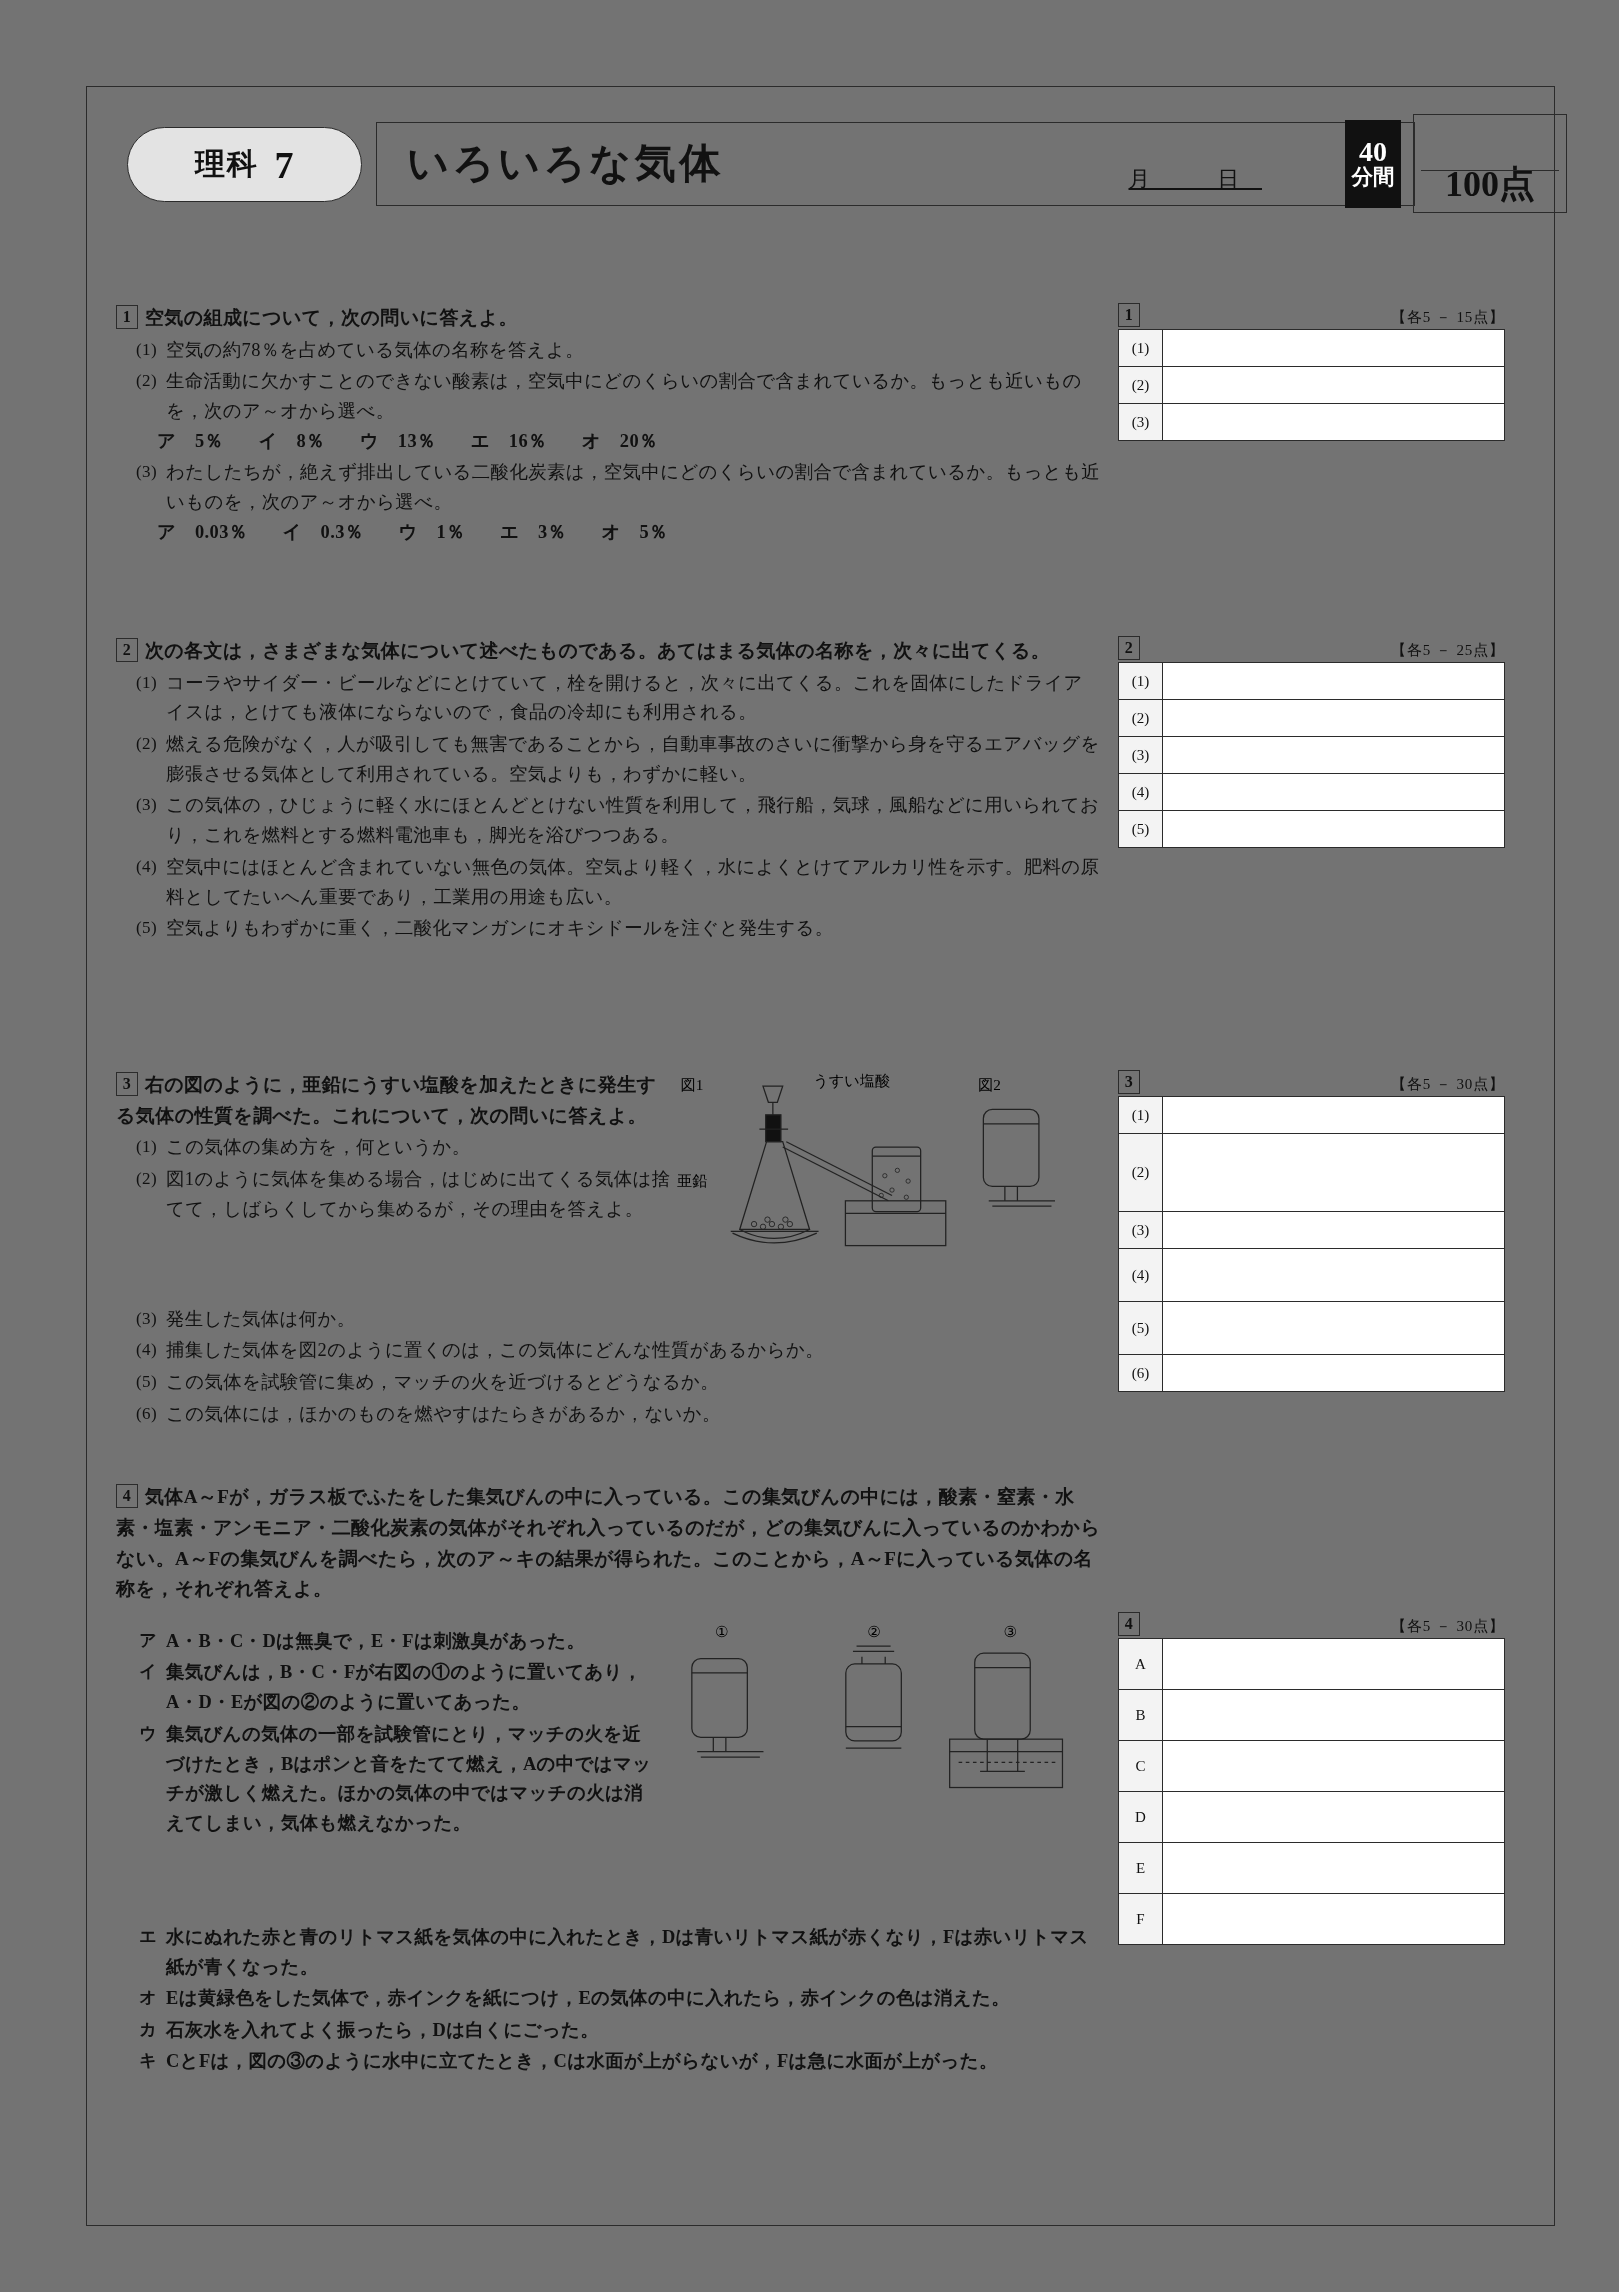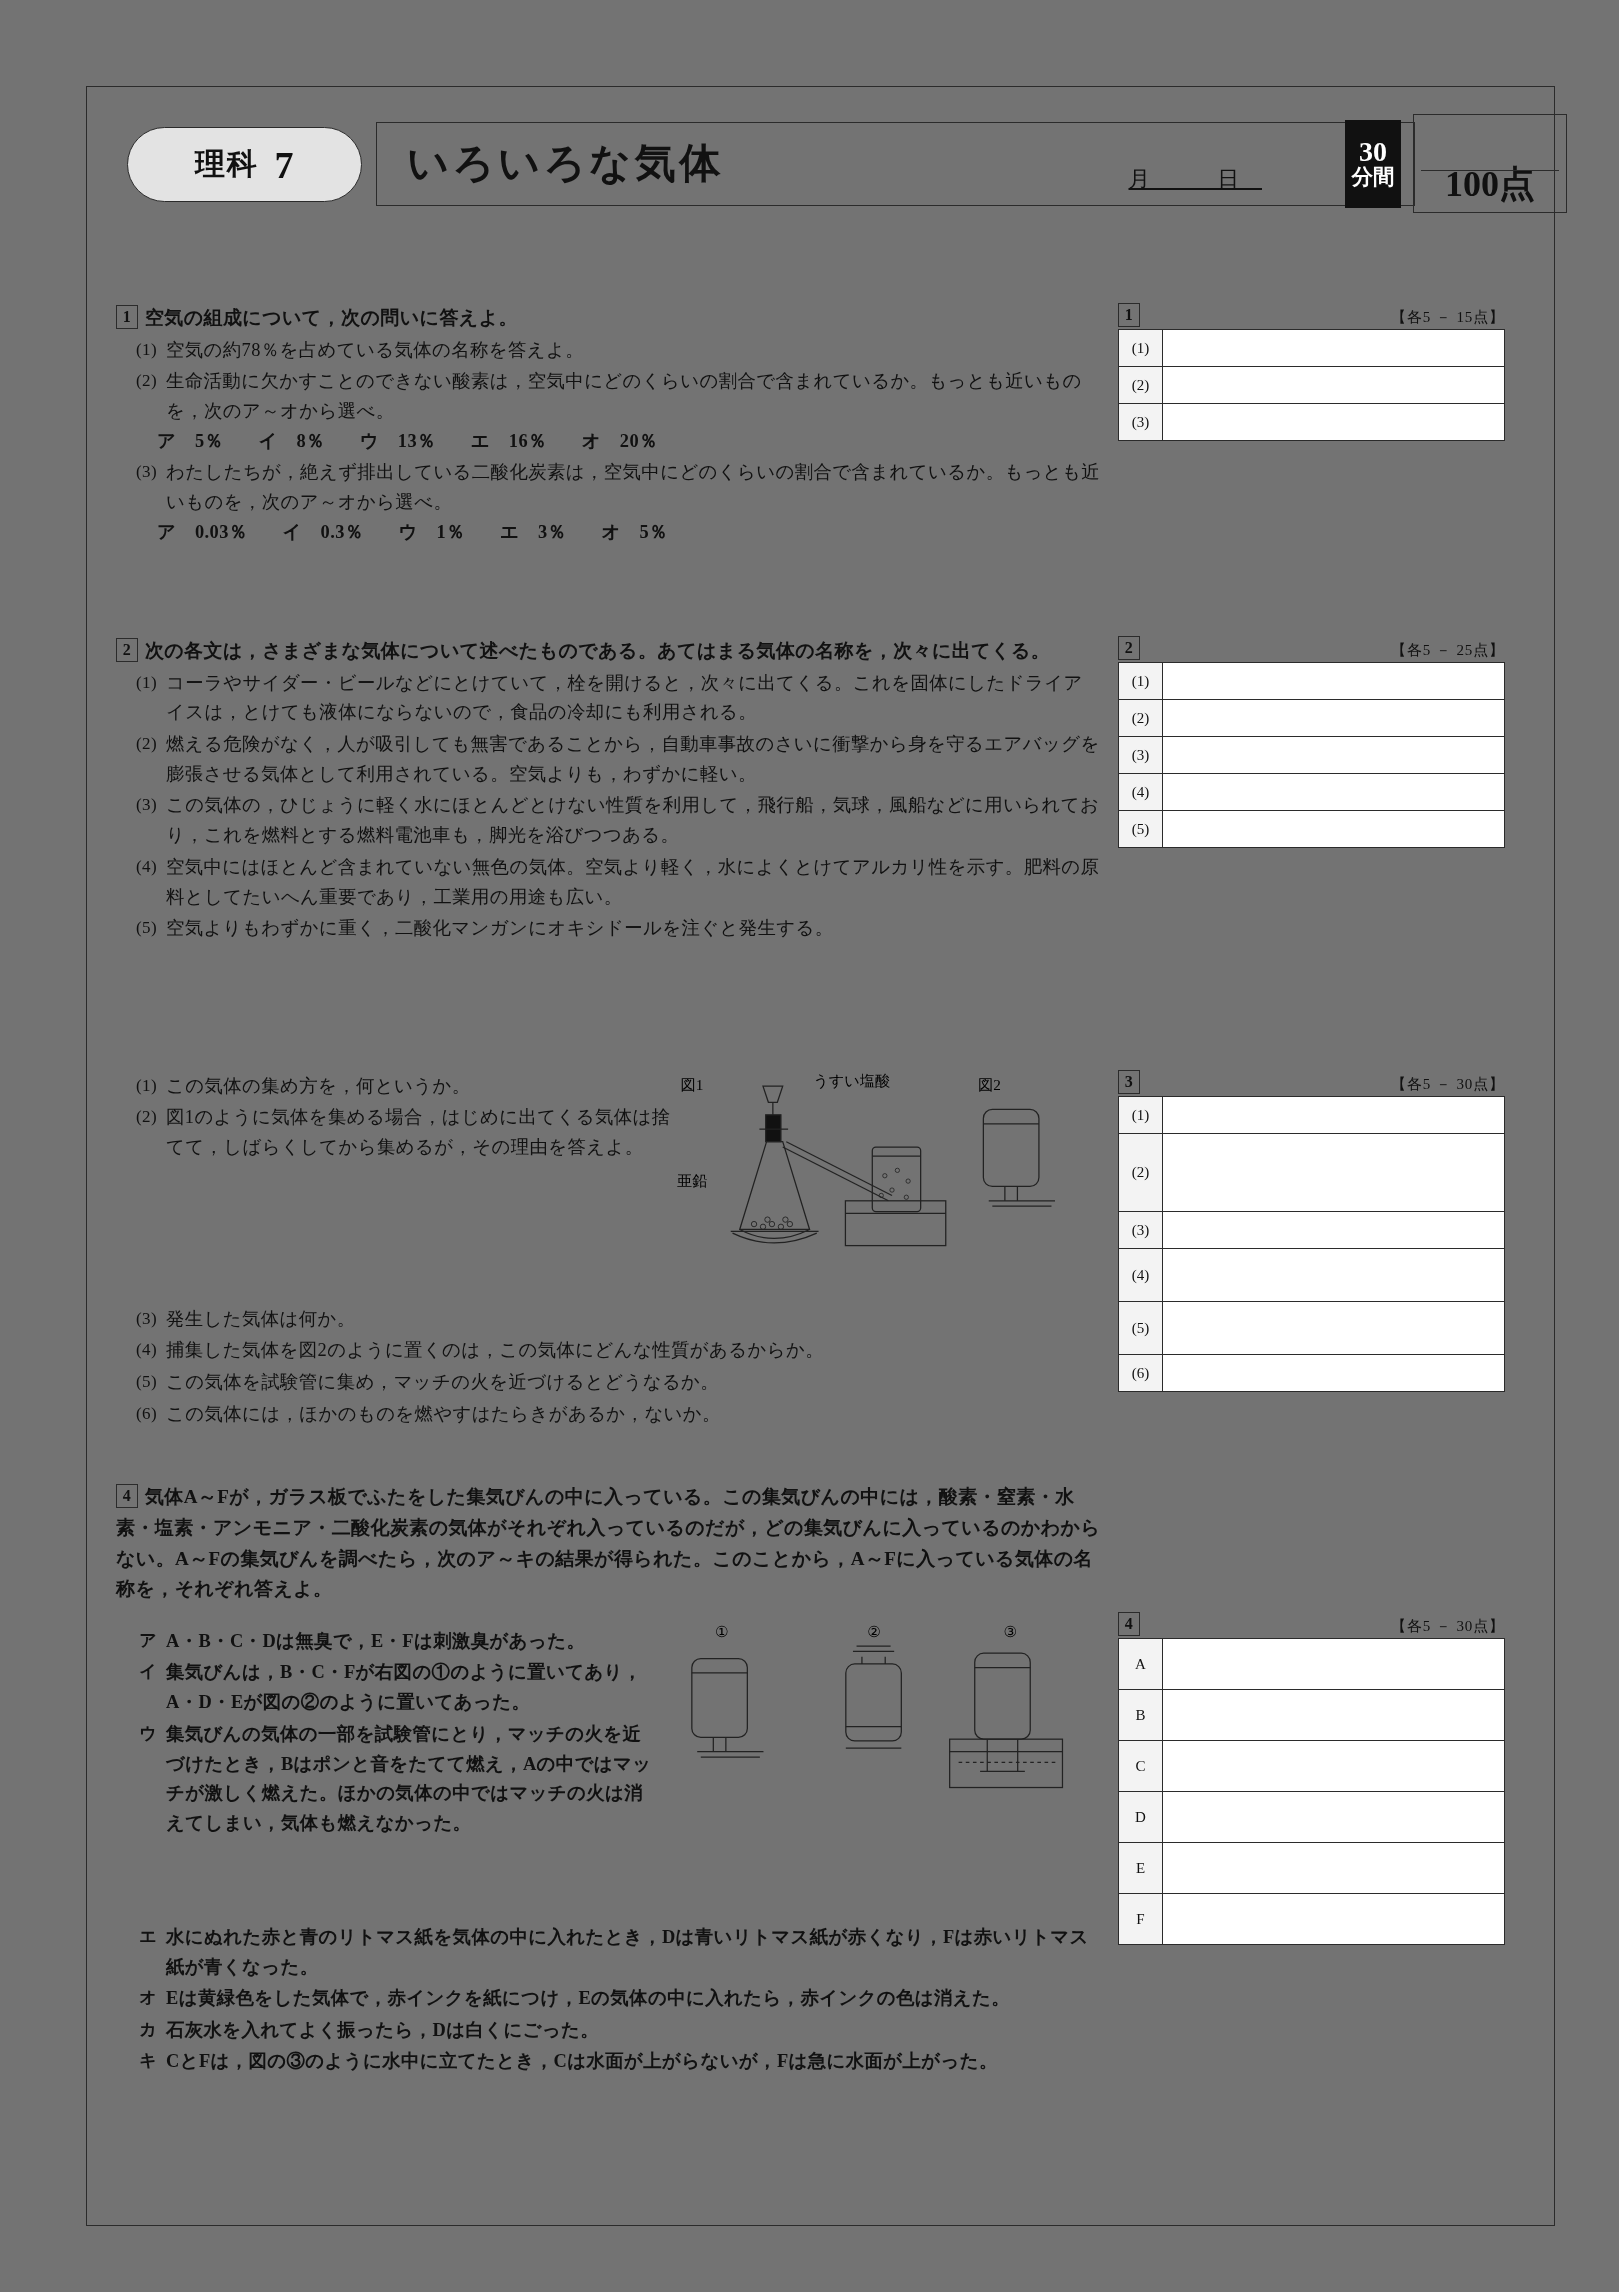--- a/index.html
+++ b/index.html
@@ -214,21 +214,21 @@
   <div class="header">
     <div class="subject-pill">
       <span class="subj">理科</span>
       <span class="num">7</span>
     </div>
     <div class="title-box">
       <span class="title-text">いろいろな気体</span>
       <span class="date-fields">月　日</span>
     </div>
     <div class="time-box">
-      <span class="t1">30</span>
+      <span class="t1">40</span>
       <span class="t2">分間</span>
     </div>
     <div class="score-box">
       <div class="line"></div>
       <div class="pts">100点</div>
     </div>
   </div>
 
   <div class="qcol" style="top:303px;">
     <div class="qhead">
@@ -336,20 +336,23 @@
       </tr>
       <tr>
         <td class="k">(5)</td>
         <td class="v"></td>
       </tr>
     </tbody>
       </table>
   </div>
 
   <div class="qcol" style="top:1070px; width:555px;">
+    <div class="qhead">
+      <span class="qnum">3</span><span>右の図のように，亜鉛にうすい塩酸を加えたときに発生する気体の性質を調べた。これについて，次の問いに答えよ。</span>
+    </div>
     <div class="item">
       <span class="lbl">(1)</span>
       <span class="txt">この気体の集め方を，何というか。</span>
     </div>
     <div class="item">
       <span class="lbl">(2)</span>
       <span class="txt">図1のように気体を集める場合，はじめに出てくる気体は捨てて，しばらくしてから集めるが，その理由を答えよ。</span>
     </div>
   </div>
   <div class="qcol" style="top:1303px; width:985px;">

